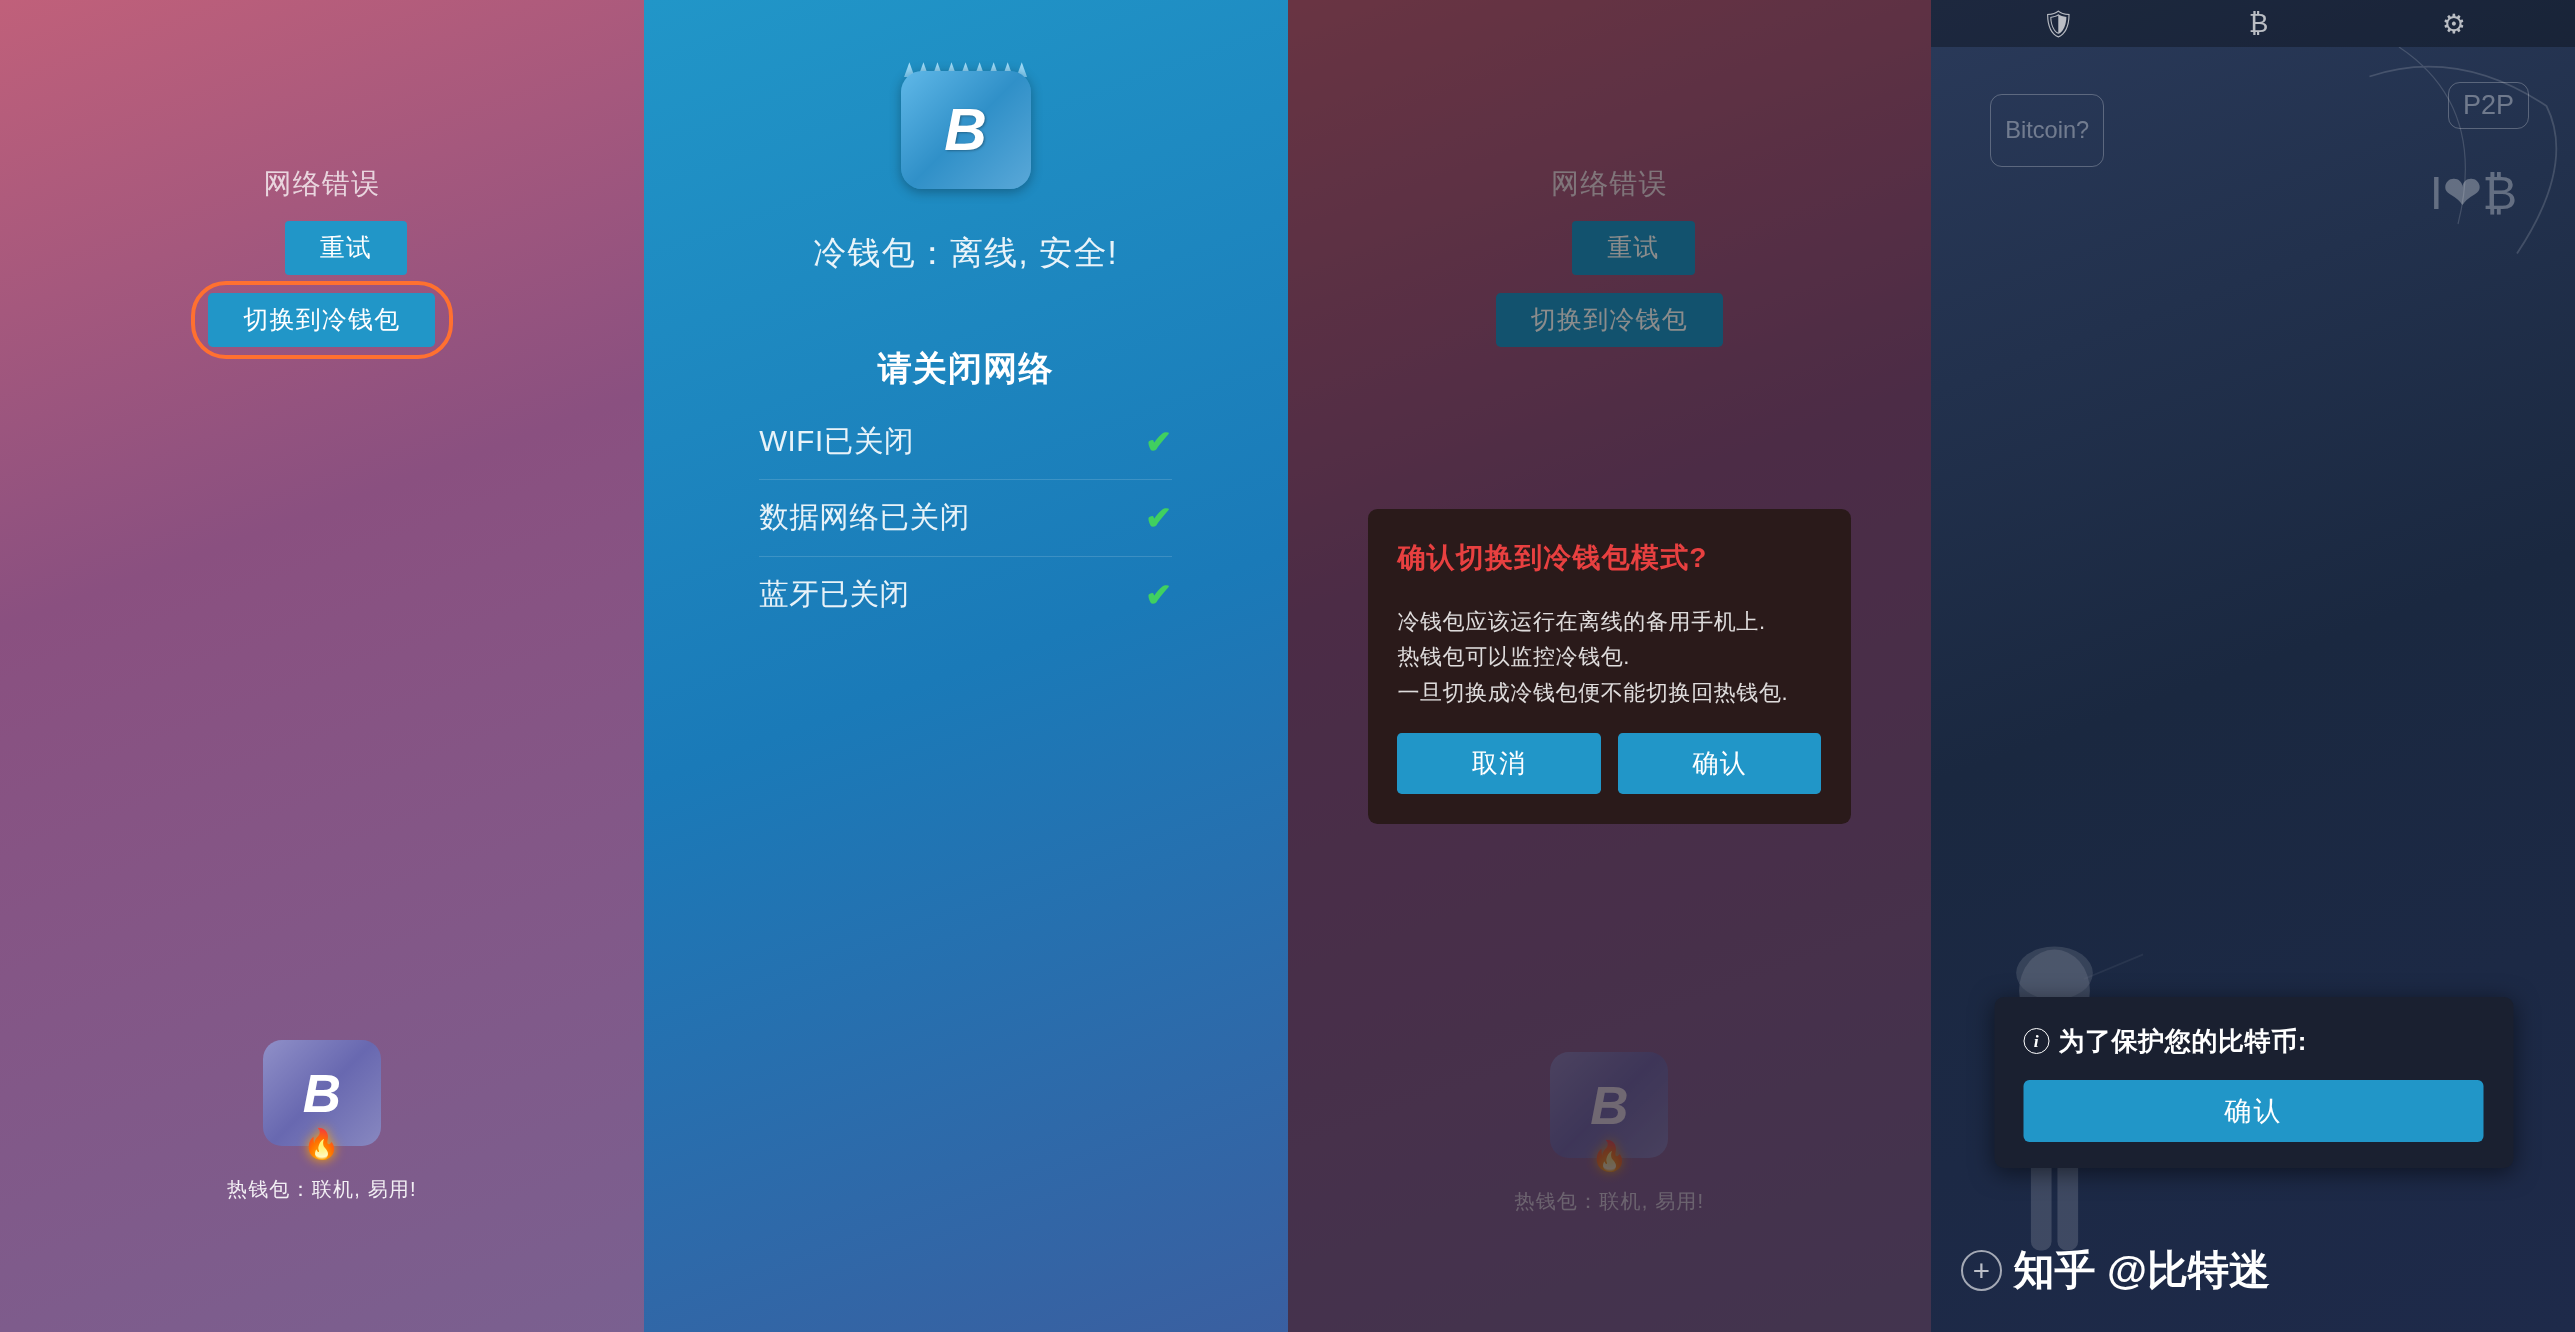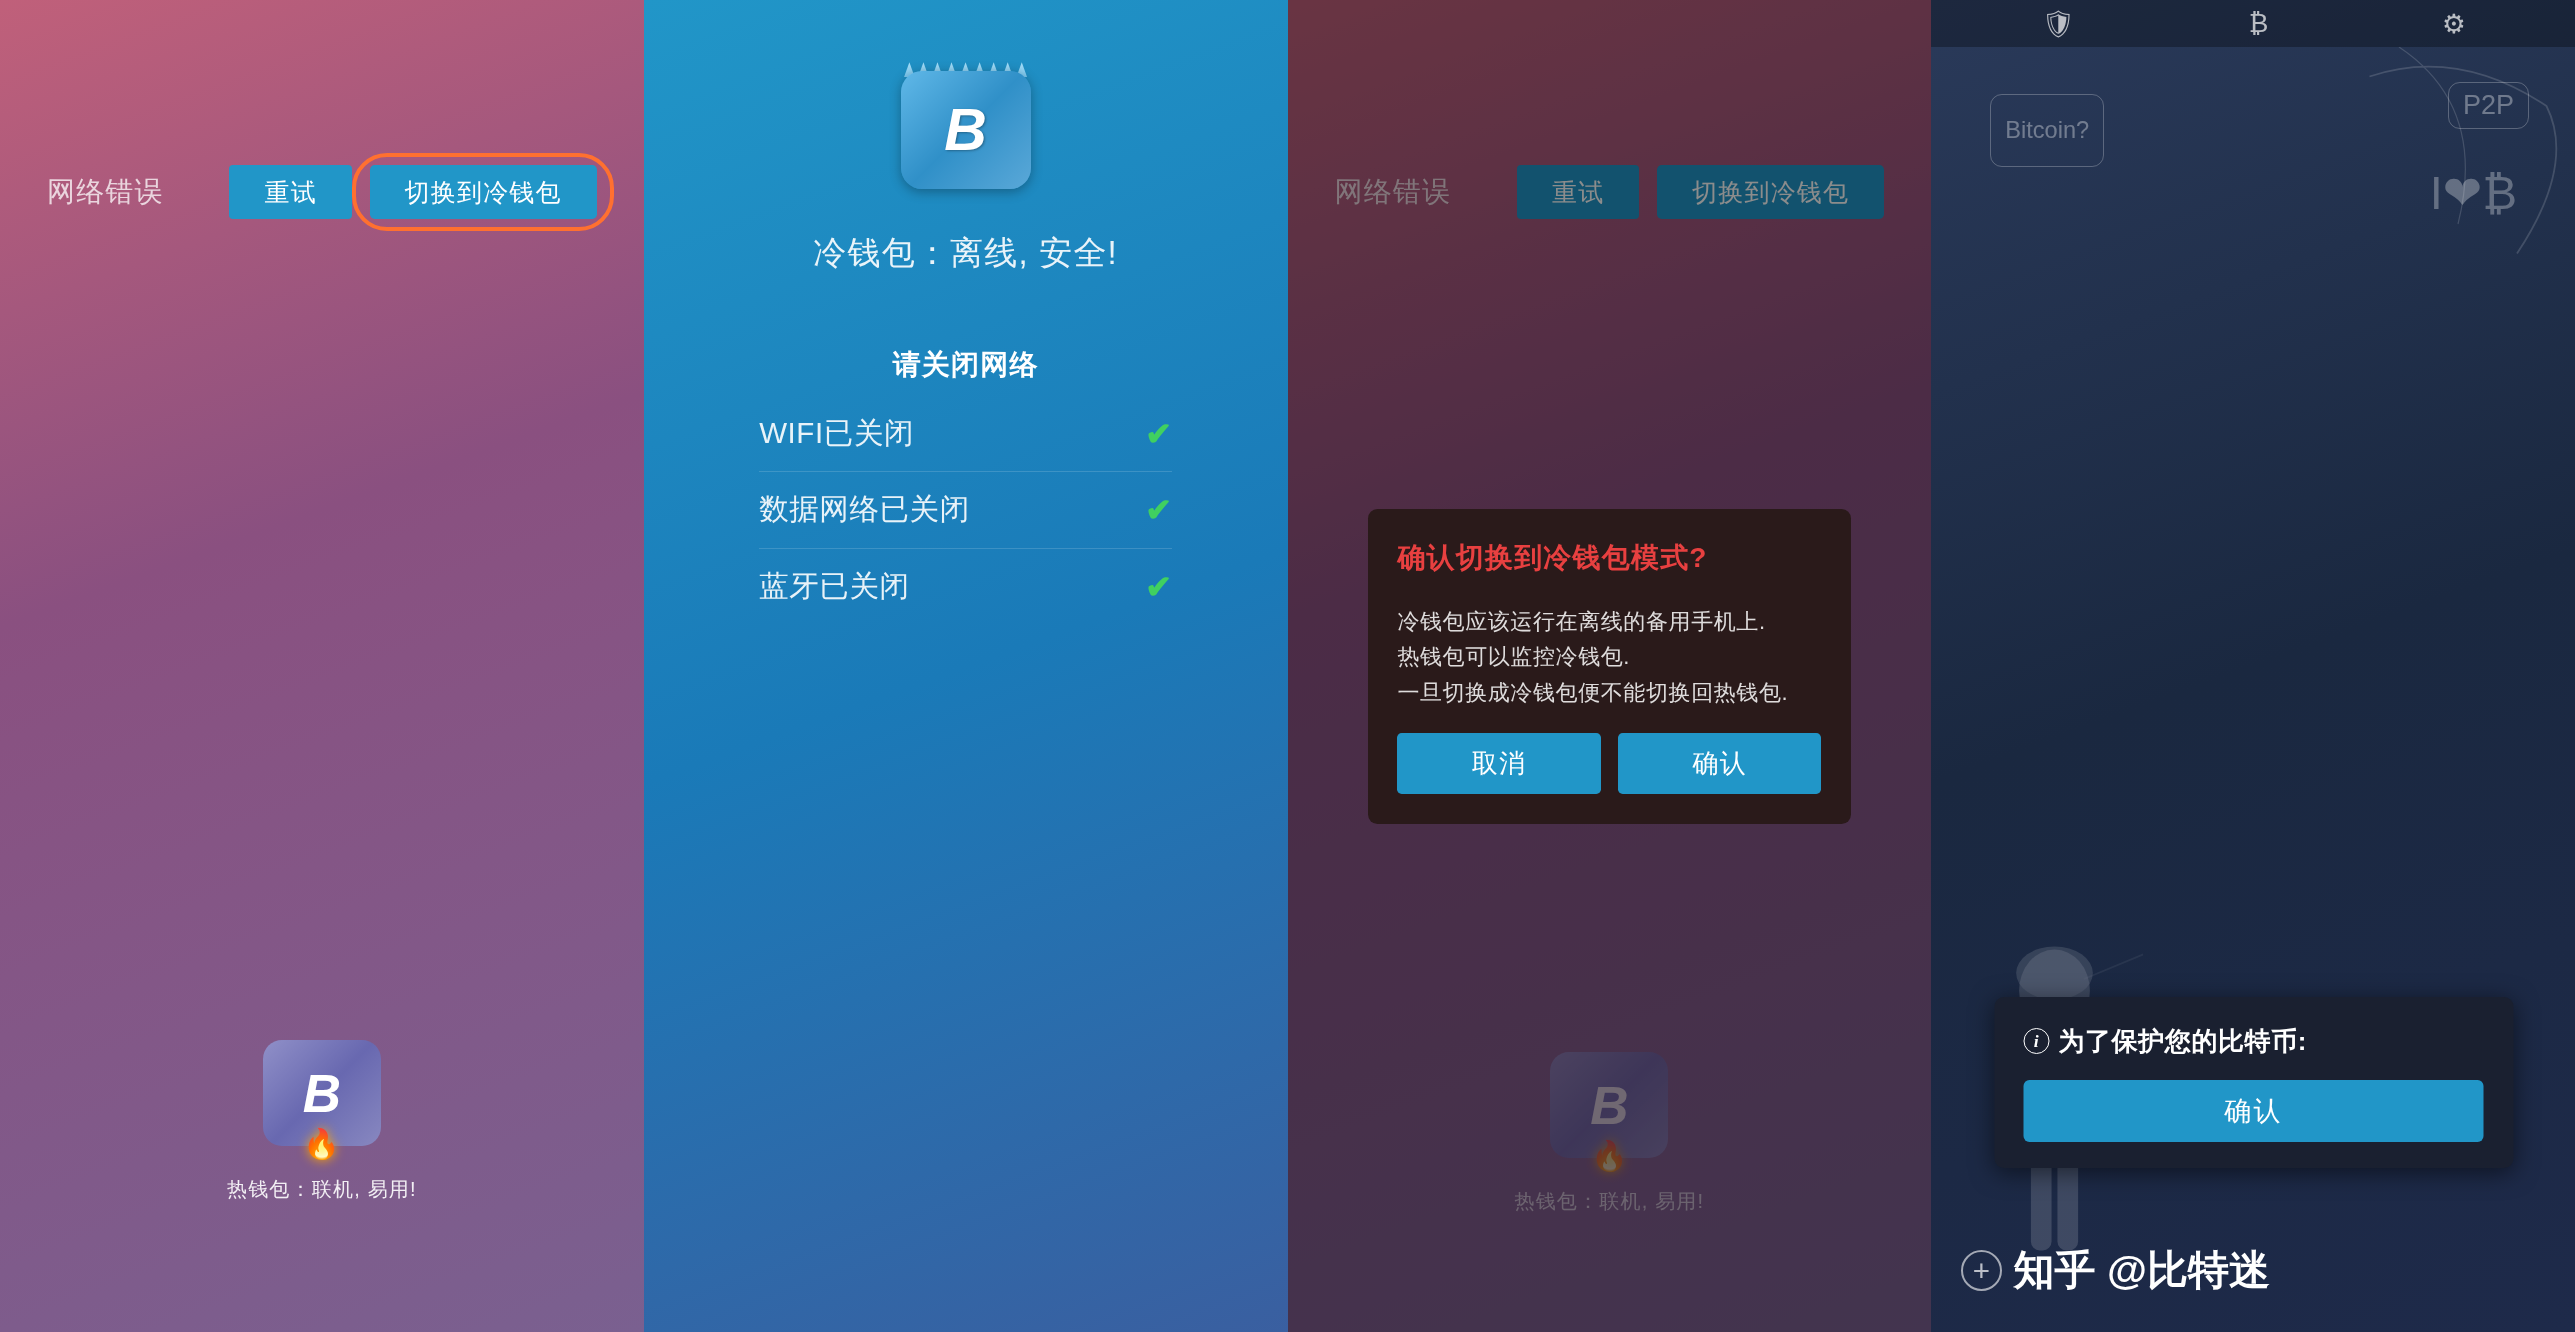--- a/index.html
+++ b/index.html
@@ -57,21 +57,21 @@
       flex-direction: column;
       align-items: center;
       justify-content: flex-start;
       position: relative;
     }
 
     
     .error-section {
       margin-top: 165px;
       display: flex;
-      flex-direction: row;
+      flex-direction: column;
       align-items: center;
       gap: 17.7px;
     }
 
     .error-title {
       color: rgba(255,255,255,0.75);
       font-size: 28px;
       letter-spacing: 1.2px;
     }
 
@@ -216,21 +216,21 @@
       margin-top: 47px;
       display: flex;
       flex-direction: column;
       align-items: center;
       gap: 11.8px;
       width: 100%;
     }
 
     .network-title {
       color: white;
-      font-size: 28px;
+      font-size: 34px;
       font-weight: bold;
       letter-spacing: 1.2px;
       margin-top: 23.6px;
       margin-bottom: 11.8px;
       font-family: Liberation Mono, monospace;
     }
 
     .network-item {
       display: flex;
       flex-direction: row;

